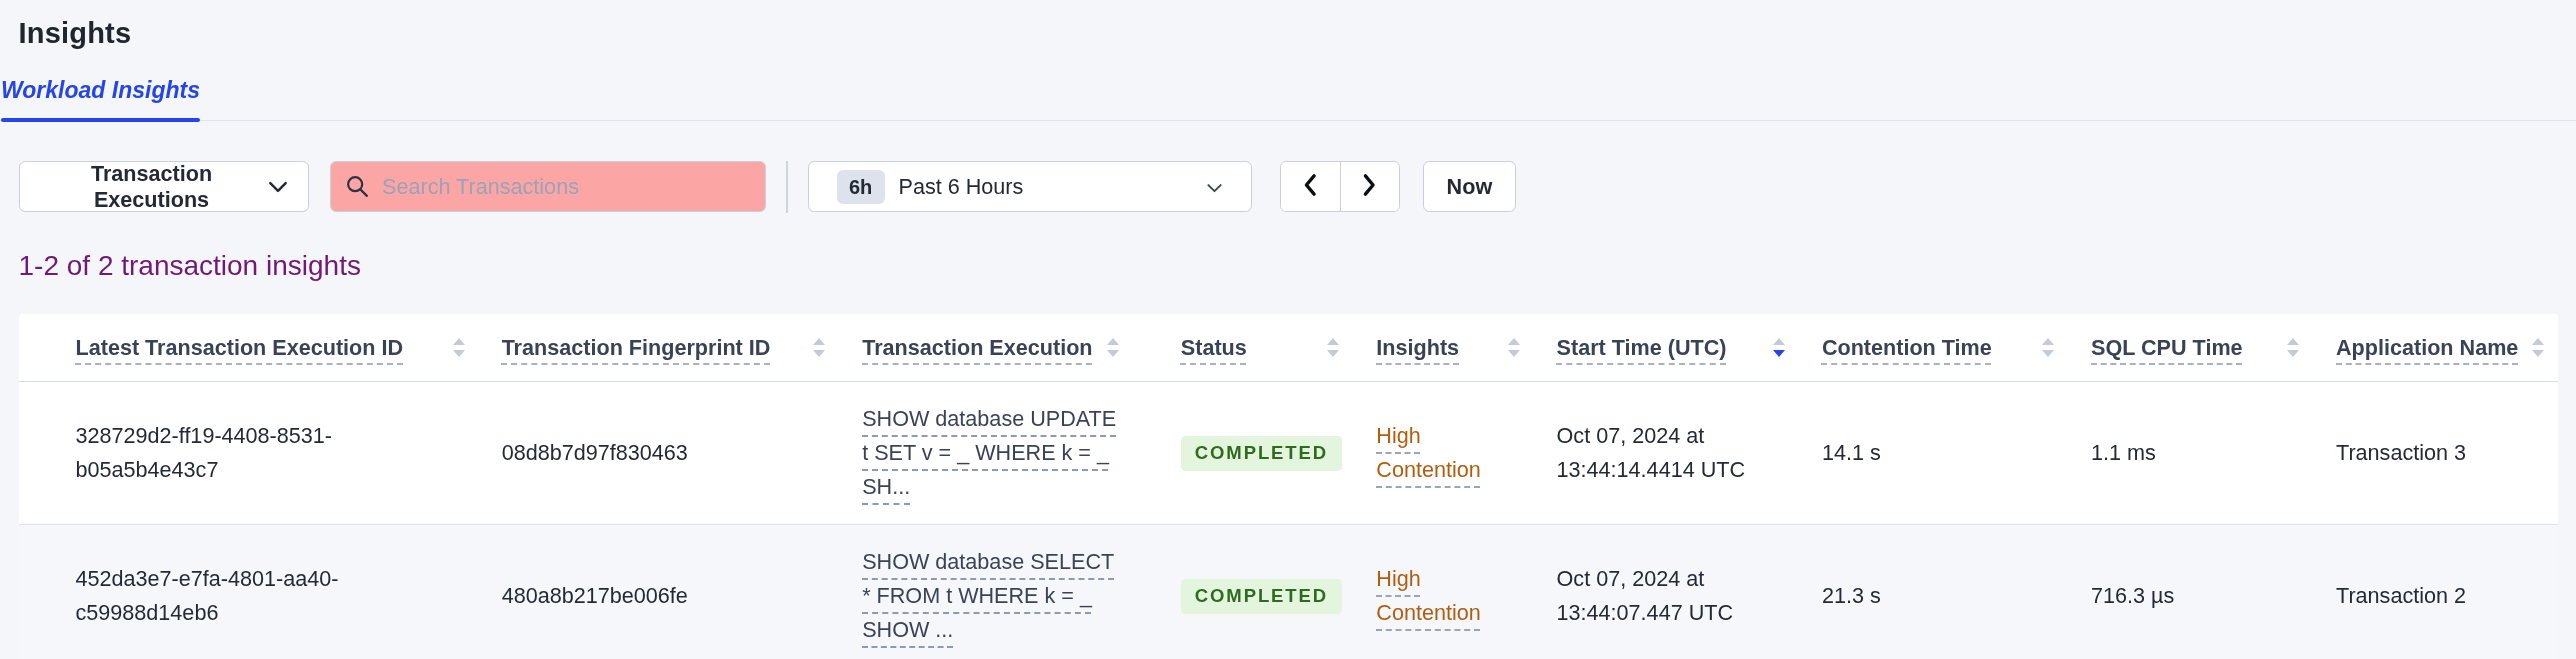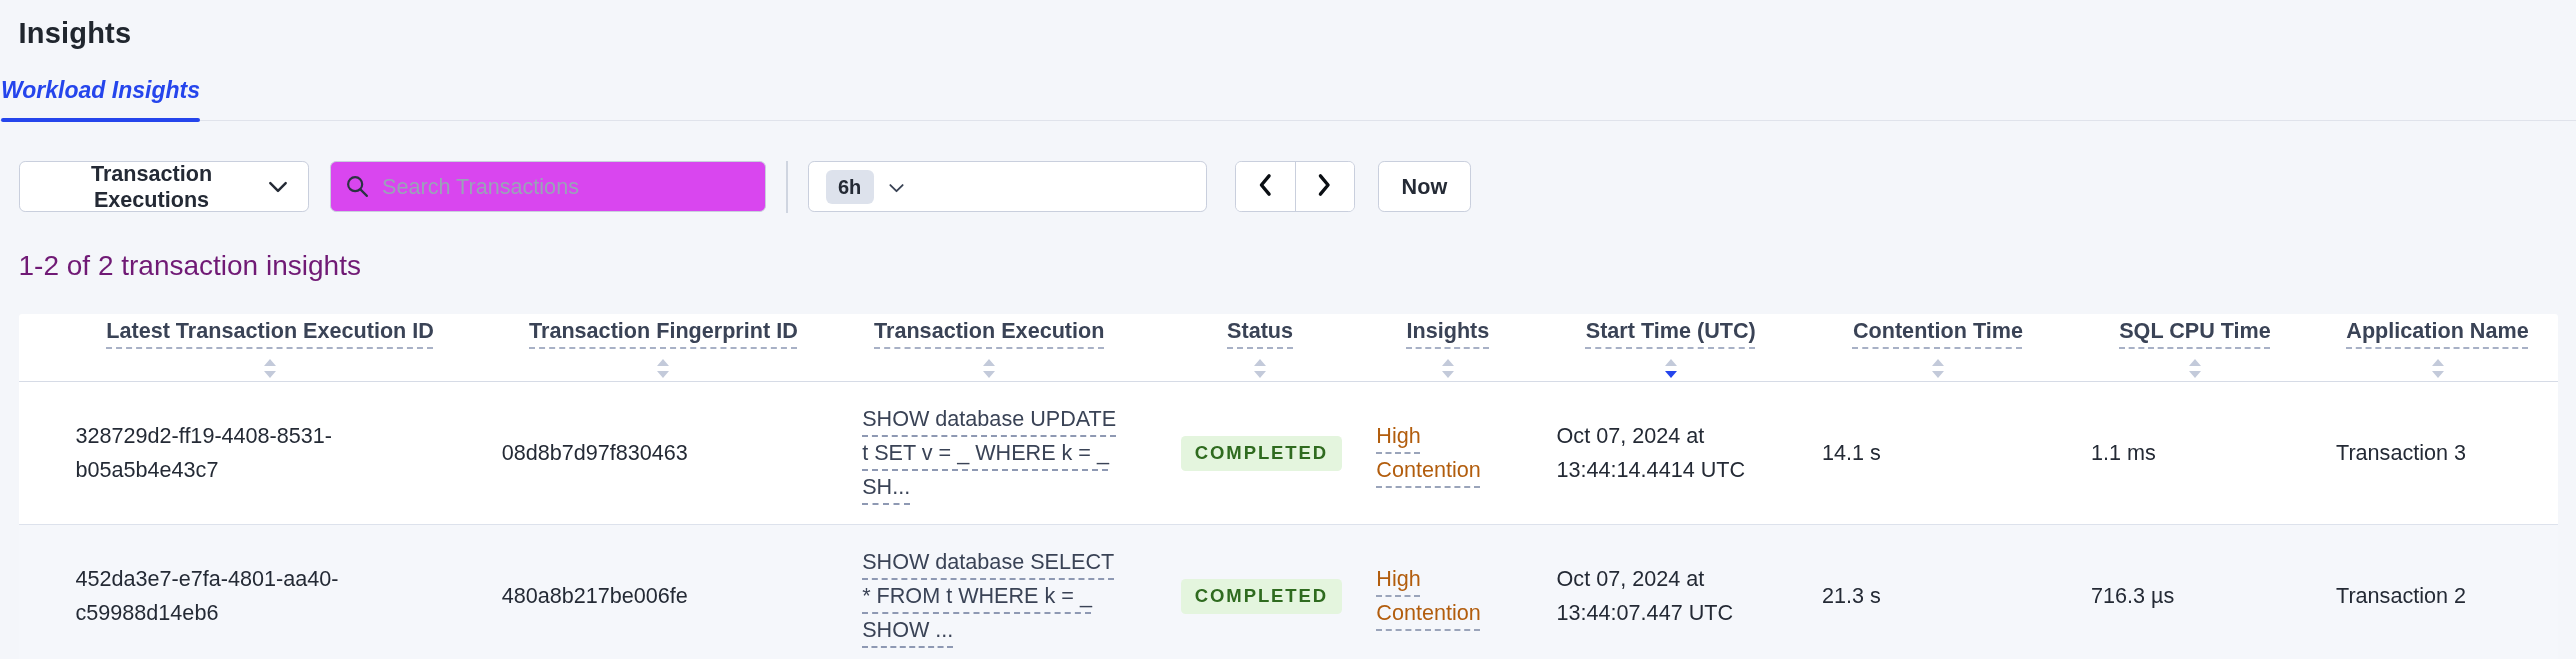--- a/index.html
+++ b/index.html
@@ -53,27 +53,27 @@
   }
   .type-dropdown { padding:0 20px; gap:4px; font-weight:700; width:290px; justify-content:space-between; }
   .search-box {
     position:relative; margin-left:21.6px; width:436px;
   }
   .search-box .search-input {
     width:100%; height:51px;
     border:1.2px solid #c9cfdd; border-radius:6.2px;
     padding:0 15.4px 0 51px;
     font-size:21.6px; font-family:inherit; color:#242a35;
-    background:#d946ef; outline:none;
+    background:#fca5a5; outline:none;
   }
   .search-box .search-input::placeholder { color:#9aa3b8; }
   .search-box svg { position:absolute; left:15.4px; top:13px; }
   .filters-btn { margin-left:18.5px; padding:0 18.5px; gap:9.2px; font-weight:700; }
   .vdivider { width:1.5px; height:52px; background:#cfd5e0; margin:0 20px; }
-  .timepicker { width:399px; padding:0 17px; gap:14px; }
+  .timepicker { width:444px; padding:0 28px; gap:14px; }
   .time-badge {
     background:#dde2ec; color:#242a35;
     font-weight:700; font-size:20px;
     padding:7px 12.3px; border-radius:6.2px; line-height:1;
   }
   .time-label { flex:1; font-size:21.6px; color:#242a35; }
   .pager { margin-left:28px; display:flex; border:1.2px solid #c9cfdd; border-radius:6.2px; background:#fff; overflow:hidden; height:51px; }
   .pager button {
     width:59px; height:100%; background:#fff; border:none; cursor:pointer;
     display:flex; align-items:center; justify-content:center;
@@ -89,21 +89,21 @@
   table { width:100%; border-collapse:collapse; table-layout:fixed; }
   col.c1{width:18.3%} col.c2{width:14.2%} col.c3{width:12.55%}
   col.c4{width:7.7%}  col.c5{width:7.1%}  col.c6{width:10.45%}
   col.c7{width:10.6%} col.c8{width:9.65%} col.c9{width:9.45%}
 
   th, td { text-align:left; vertical-align:middle; padding:0 18.5px; }
   th:first-child, td:first-child { padding-left:57px; }
   th:nth-child(3), td:nth-child(3) { padding-right:46px; }
 
   thead th { height:68px; border-bottom:1.5px solid #d6dbe6; }
-  .th-inner { display:flex; align-items:center; justify-content:space-between; gap:14px;flex-direction:column; }
+  .th-inner { display:flex; align-items:center; justify-content:space-between; gap:14px; }
   .th-label {
     font-size:21.6px; font-weight:700; color:#3a4356; line-height:28px;
     text-decoration:underline dashed #a8b1c6; text-decoration-thickness:1.9px; text-underline-offset:8.5px;
     white-space:nowrap;
   }
   .sort { display:inline-flex; flex-direction:column; align-items:center; flex:none; }
   .tri { width:0; height:0; border-left:6.2px solid transparent; border-right:6.2px solid transparent; }
   .tri.up   { border-bottom:7.7px solid #c3cada; margin-bottom:4.6px; }
   .tri.down { border-top:7.7px solid #c3cada; }
   .tri.down.active { border-top-color:#2545ec; }
@@ -158,20 +158,21 @@
           </svg>
       </span>
       <input class="search-input" type="text" placeholder="Search Transactions" style="">
     </div>
 
 
     <div class="vdivider"></div>
 
     <div class="btn timepicker">
       <span class="time-badge">6h</span>
+      <span class="time-label">Past 6 Hours</span>
       <span>
         <svg width="17" height="12.3" viewBox="0 0 22 16">
             <polyline points="3,4 11,12 19,4" fill="none" stroke="#394254" stroke-width="2.4" stroke-linecap="round" stroke-linejoin="round"></polyline>
           </svg>
       </span>
     </div>
 
     <div class="pager">
       <button>
         <span>

